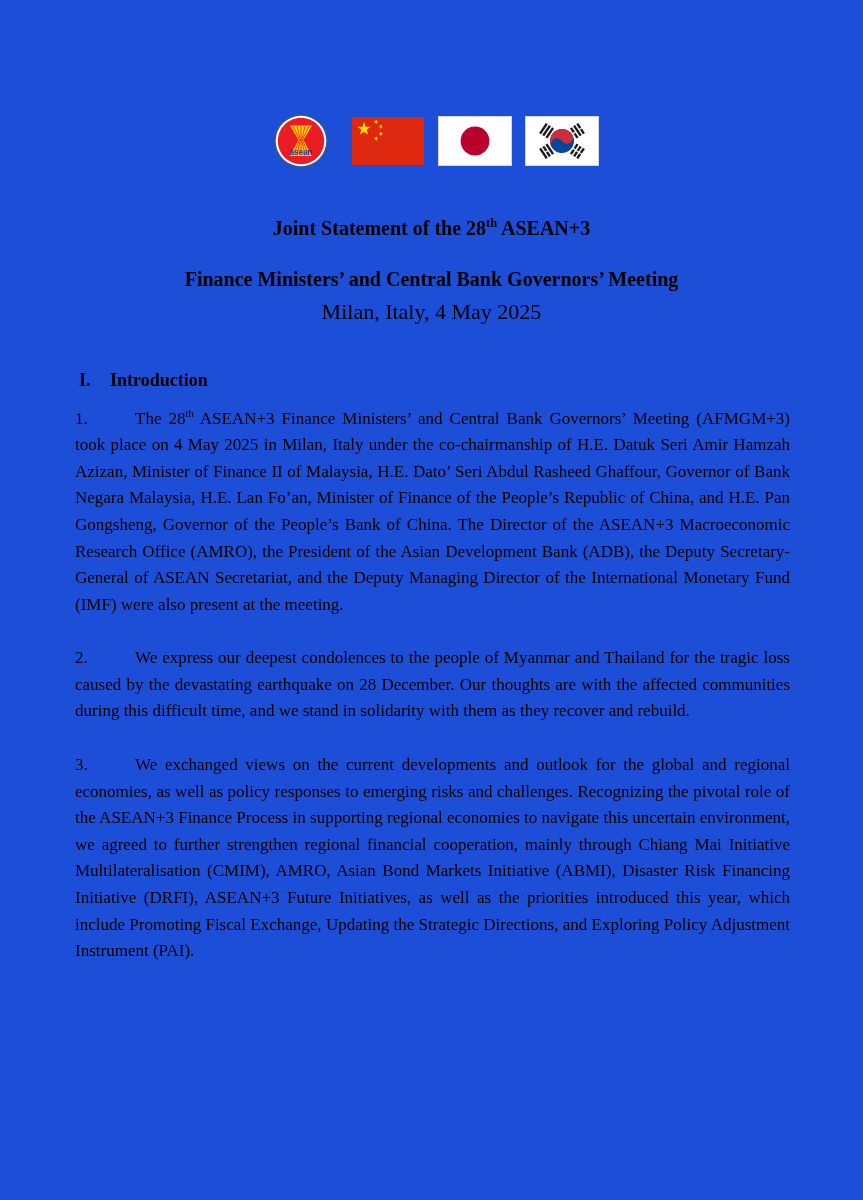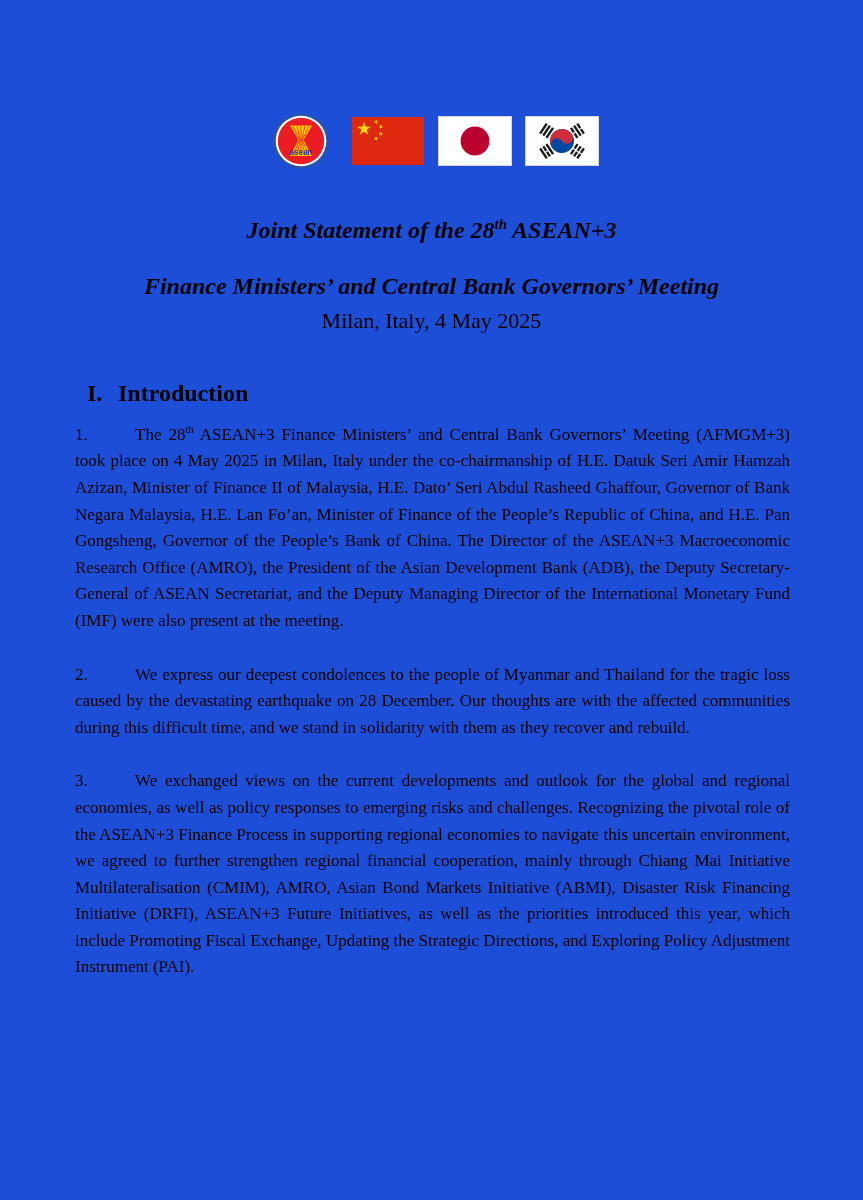--- a/index.html
+++ b/index.html
@@ -17,41 +17,40 @@
     padding-top: 113px;
     display: flex;
     justify-content: center;
     align-items: center;
     gap: 15px;
   }
   .flag { display: block; }
   .flag.bordered { outline: 1px solid #d6d6d6; }
   .title-line {
     text-align: center;
-    font-size: 24px;
+    font-size: 20px;
     font-weight: bold;
     line-height: 1.15;
     margin: 0;
-    font-style: italic;
   }
   .title-line1 { margin-top: 48px; }
   .title-line2 { margin-top: 28px; text-align: center; }
   .date-line {
     text-align: center;
     font-size: 22px;
     font-weight: normal;
     line-height: 1.15;
     margin-top: 8px;
   }
   .content { margin: 46px 73px 0 75px; }
   .section-heading {
-    font-size: 24px;
+    font-size: 18px;
     font-weight: bold;
     line-height: 1.18;
-    margin: 12px;
+    margin: 4px;
   }
   .snum { display: inline-block; width: 31px; }
   .para {
     font-size: 17px;
     line-height: 26.6px;
     text-align: justify;
     margin: 14px 0 0 0;
   }
   .para + .para { margin-top: 27px; }
   .pnum { display: inline-block; width: 60px; }

